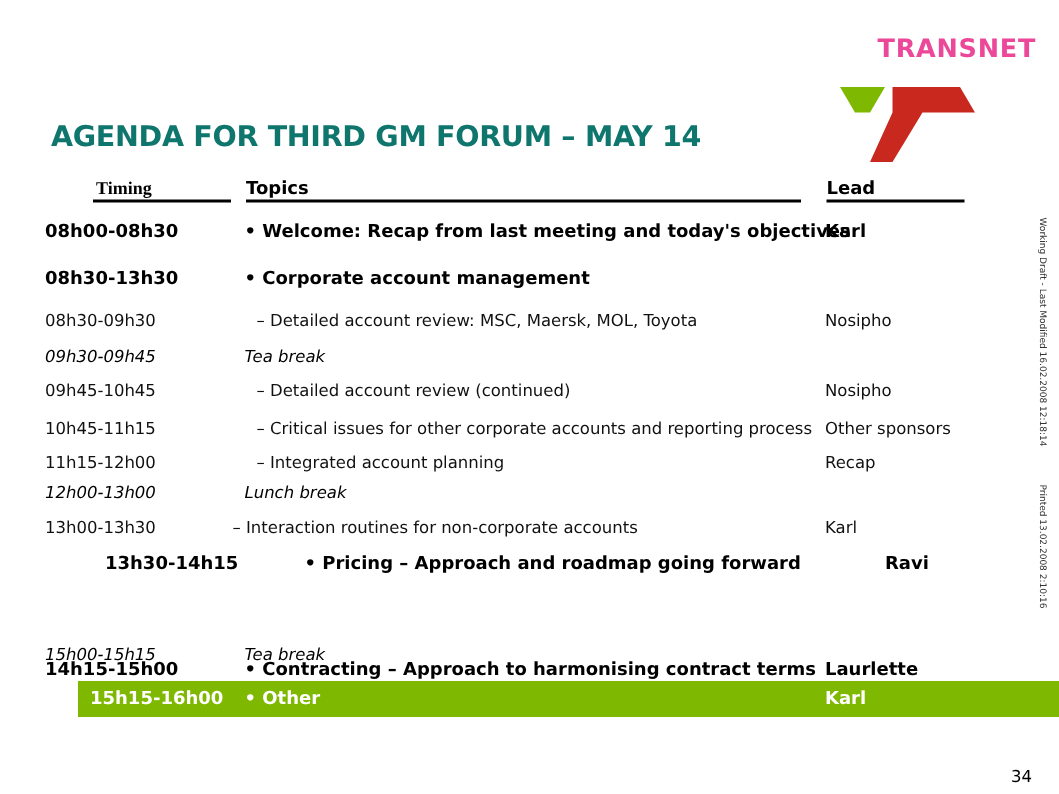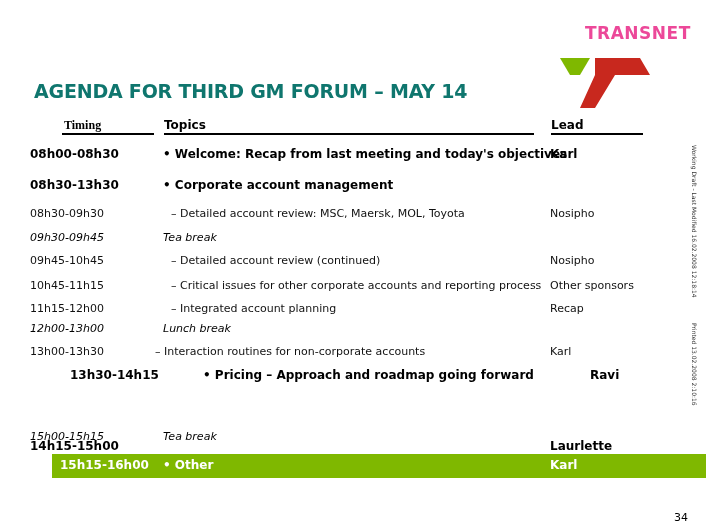--- a/index.html
+++ b/index.html
@@ -86,20 +86,21 @@
   <span class="c-topic" style="left:125px;">– Interaction routines for non-corporate accounts</span>
   <span class="c-lead" style="left:520px;">Karl</span>
 </div>
 <div class="row bold" style="top:365px; left:30px;margin-left:40px;">
   <span class="c-time">13h30-14h15</span>
   <span class="c-topic" style="left:133px;">• Pricing – Approach and roadmap going forward</span>
   <span class="c-lead" style="left:520px;">Ravi</span>
 </div>
 <div class="row bold" style="top:396px; left:30px;margin-top:40px;">
   <span class="c-time">14h15-15h00</span>
+  <span class="c-topic" style="left:133px;">• Contracting – Approach to harmonising contract terms</span>
   <span class="c-lead" style="left:520px;">Laurlette</span>
 </div>
 <div class="row ital" style="top:427px; left:30px;">
   <span class="c-time">15h00-15h15</span>
   <span class="c-topic" style="left:133px;">Tea break</span>
 </div>
 <div class="row bold highlight" style="top:454px; left:52px; width:692px; height:24px;">
   <span class="c-time" style="left:8px; top:4px;">15h15-16h00</span>
   <span class="c-topic" style="left:111px; top:4px;">• Other</span>
   <span class="c-lead" style="left:498px; top:4px;">Karl</span>

